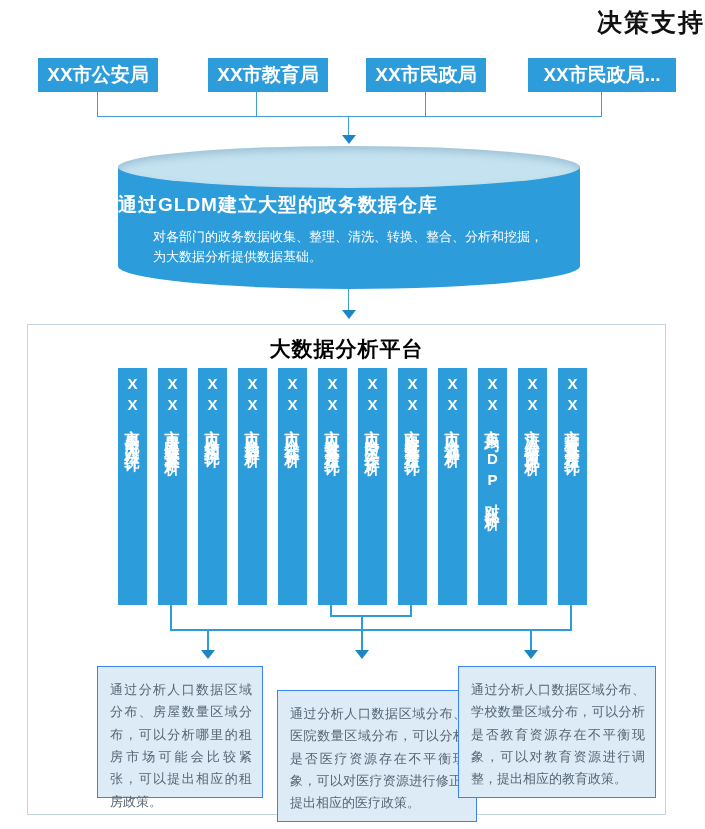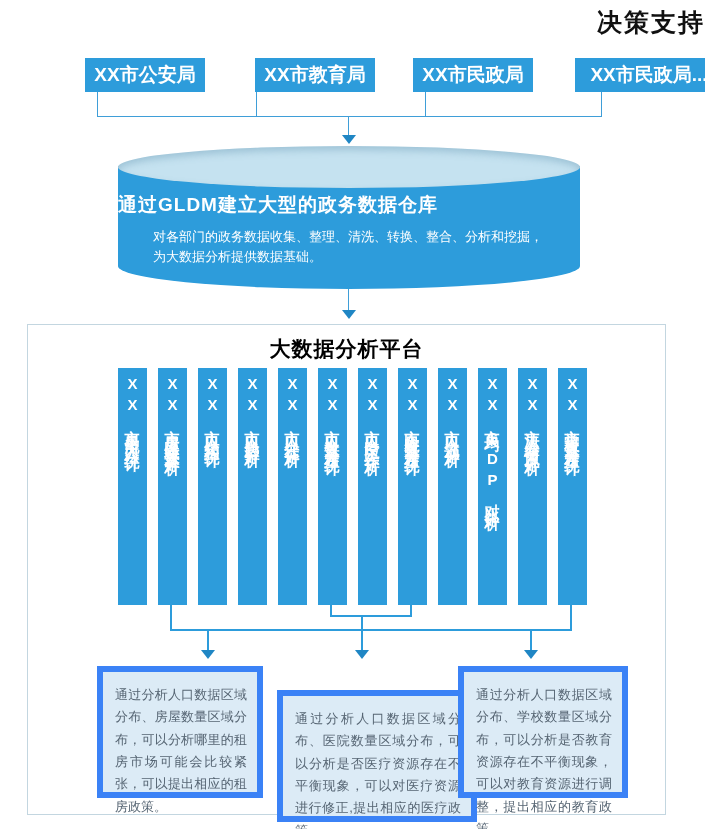--- a/index.html
+++ b/index.html
@@ -29,21 +29,20 @@
     position: absolute;
     top: 58px;
     height: 34px;
     background: #2D9CDB;
     color: #ffffff;
     font-size: 19px;
     font-weight: bold;
     text-align: center;
     line-height: 34px;
     white-space: nowrap;
-    margin-left: 47px;
   }
   
   .vline { position: absolute; background: #3F9ED8; width: 1px; }
   .hline { position: absolute; background: #3F9ED8; height: 1px; }
   .vline2 { position: absolute; background: #2D9CDB; width: 2px; }
   .hline2 { position: absolute; background: #2D9CDB; height: 2px; }
   .arrowhead {
     position: absolute;
     width: 0; height: 0;
     border-left: 7px solid transparent;
@@ -122,21 +121,21 @@
     letter-spacing: 4px;
     line-height: 29px;
     padding-top: 7px;
   }
   
   .insight {
     position: absolute;
     top: 666px;
     height: 132px;
     background: #DCEBF6;
-    border: 6px solid #3b82f6;
+    border: 1px solid #3b82f6;
     color: #566573;
     font-size: 13px;
     line-height: 1.72;
     padding: 12px 10px 8px 12px;
     text-align: justify;
   }
 </style>
 </head>
 <body>
 
@@ -195,15 +194,15 @@
   <div class="arrowhead" style="left:201px;top:650px;"></div>
 
   <div class="vline2" style="left:361px;top:615px;height:36px;"></div>
   <div class="arrowhead" style="left:355px;top:650px;"></div>
 
   <div class="vline2" style="left:530px;top:629px;height:22px;"></div>
   <div class="arrowhead" style="left:524px;top:650px;"></div>
 
   <div class="insight" style="left:97px;width:166px;">通过分析人口数据区域分布、房屋数量区域分布，可以分析哪里的租房市场可能会比较紧张，可以提出相应的租房政策。</div>
   <div class="insight" style="left:277px;width:200px;margin-top:24px;">通过分析人口数据区域分布、医院数量区域分布，可以分析是否医疗资源存在不平衡现象，可以对医疗资源进行修正,提出相应的医疗政策。</div>
-  <div class="insight" style="left:458px;width:170px;">通过分析人口数据区域分布、学校数量区域分布，可以分析是否教育资源存在不平衡现象，可以对教育资源进行调整，提出相应的教育政策。</div>
+  <div class="insight" style="left:458px;width:198px;">通过分析人口数据区域分布、学校数量区域分布，可以分析是否教育资源存在不平衡现象，可以对教育资源进行调整，提出相应的教育政策。</div>
 
 </div>
 
 </body></html>

